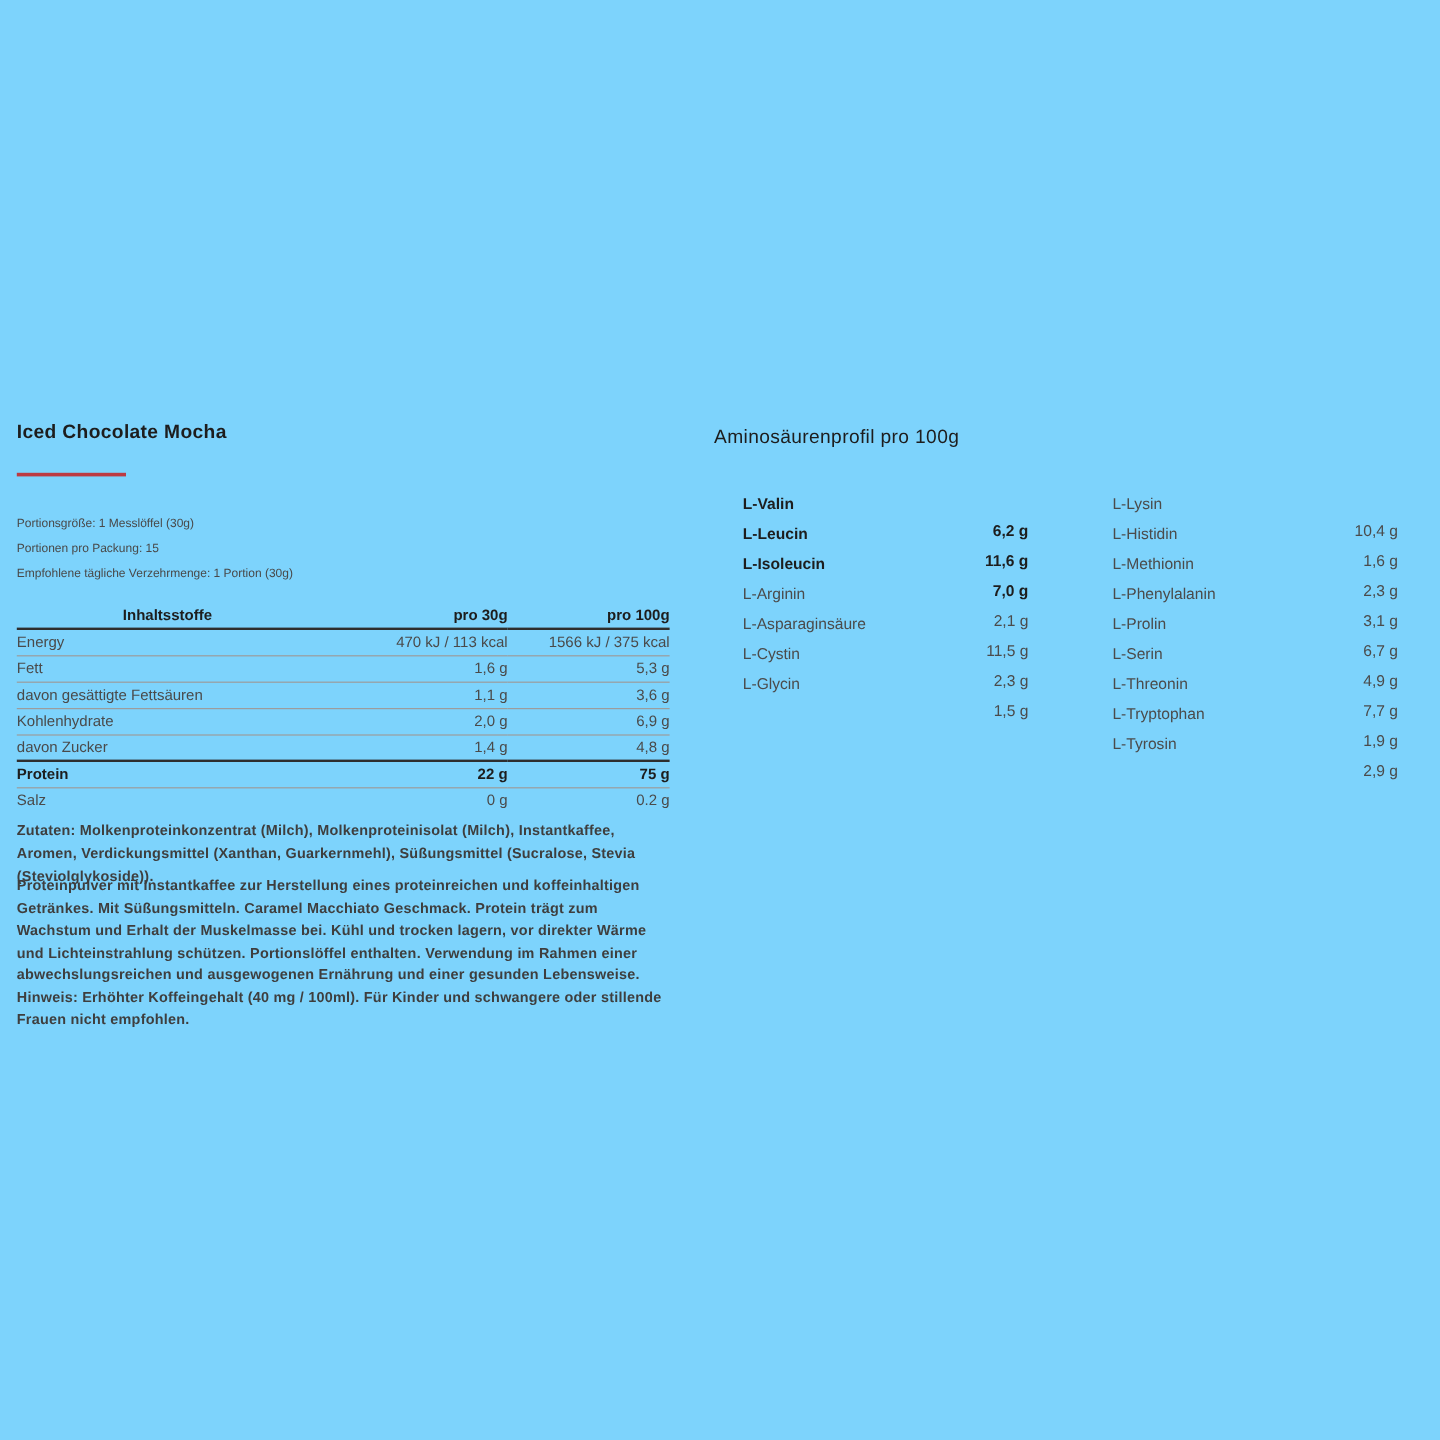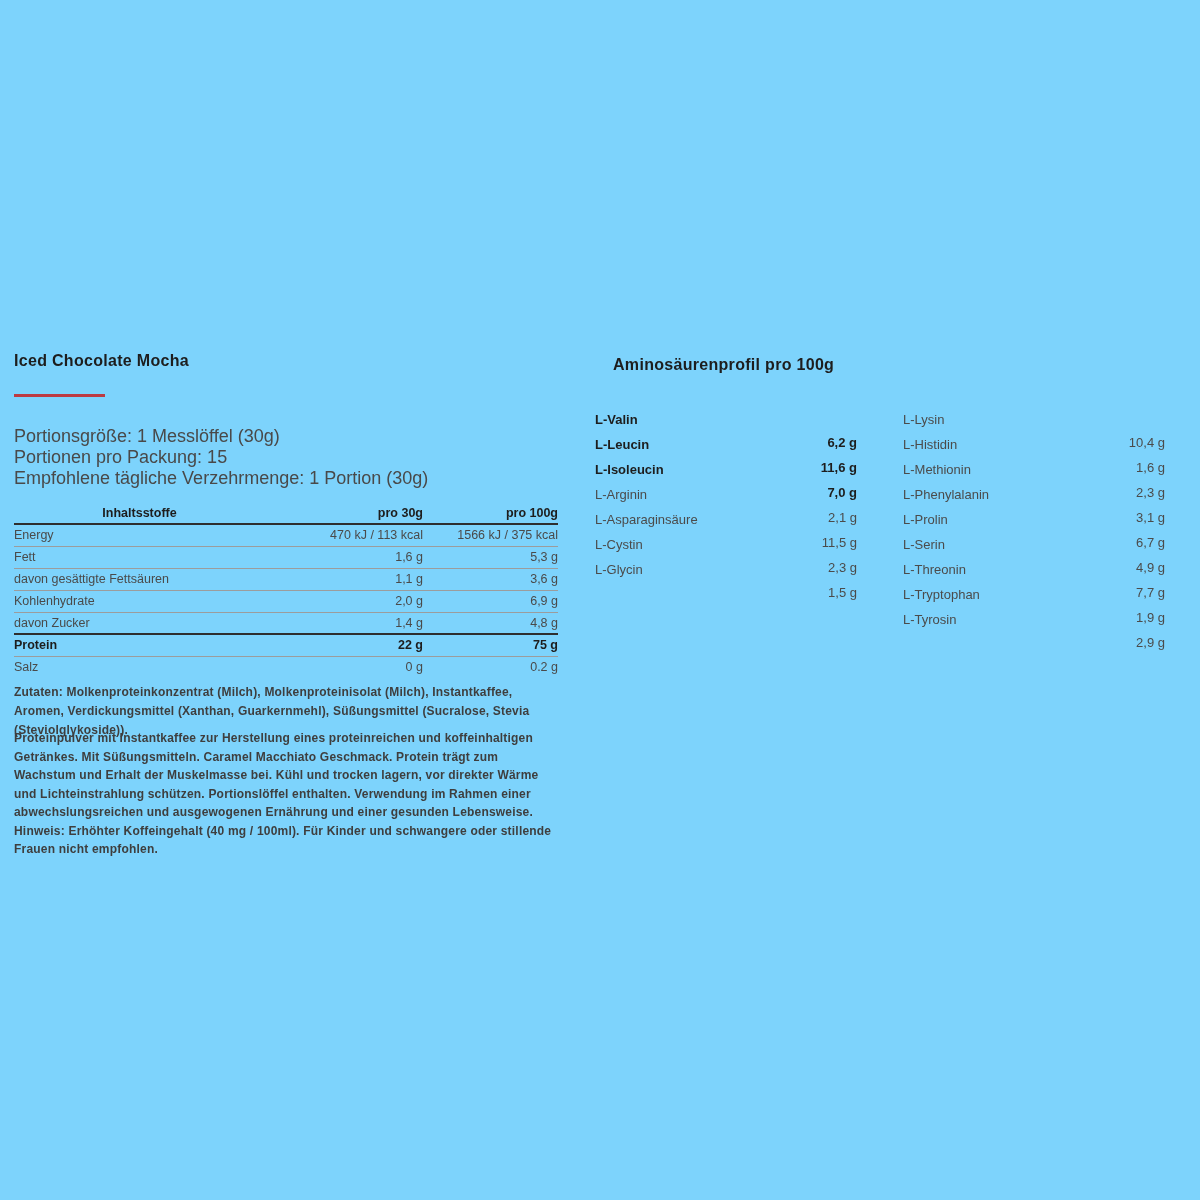--- a/index.html
+++ b/index.html
@@ -15,21 +15,21 @@
   .product-title {
     position: absolute; left: 14px; top: 352px;
     font-size: 16px; font-weight: bold; color: #1d1d1d; letter-spacing: 0.3px;
   }
   .accent-divider {
     position: absolute; left: 14px; top: 394px;
     width: 91px; height: 3px; background: #bc3a42;
   }
   .serving-info { position: absolute; left: 14px; top: 426px; width: 545px; }
   .serving-info p {
-    font-size: 18px; line-height: 21px; color: #494949; font-weight: 400;
+    font-size: 10px; line-height: 21px; color: #494949; font-weight: 400;
   }
 
   .nutri-table {
     position: absolute; left: 14px; top: 502px;
     width: 544px; border-collapse: collapse; table-layout: fixed;
     font-size: 12.5px; color: #4a4a4a;
   }
   .nutri-table col.c1 { width: 251px; }
   .nutri-table col.c2 { width: 158px; }
   .nutri-table col.c3 { width: 135px; }
@@ -48,31 +48,31 @@
     position: absolute; left: 14px; width: 547px;
     font-size: 12px; line-height: 19px; font-weight: bold;
     color: #3e3e3e; letter-spacing: 0.2px;
   }
   .ingredients-para { top: 683px; }
   .description-para { top: 729px; line-height: 18.5px; }
 
   
   .amino-title {
     position: absolute; left: 595px; top: 356px;
-    font-size: 16px; font-weight: bold; color: #1d1d1d; letter-spacing: 0.3px; margin-left: 18px;
+    font-size: 16px; font-weight: normal; color: #1d1d1d; letter-spacing: 0.3px;
   }
   .amino-col { position: absolute; top: 407px; width: 262px; }
   .amino-col-left { left: 595px; }
   .amino-col-right { left: 903px; }
   .amino-row {
     height: 25px; display: flex; justify-content: space-between; align-items: center;
     font-size: 13px; color: #4b4b4b;
   }
   .amino-row.bold { font-weight: bold; color: #1d1d1d; }
-  .amino-row .a-label { text-align: left; }
+  .amino-row .a-label { text-align: left; margin-left: 24px; }
   .amino-row .a-value { text-align: right; margin-top: 45px; }
 </style>
 </head>
 <body>
 
 <div class="page">
 
   <h2 class="product-title">Iced Chocolate Mocha</h2>
   <div class="accent-divider"></div>
 

